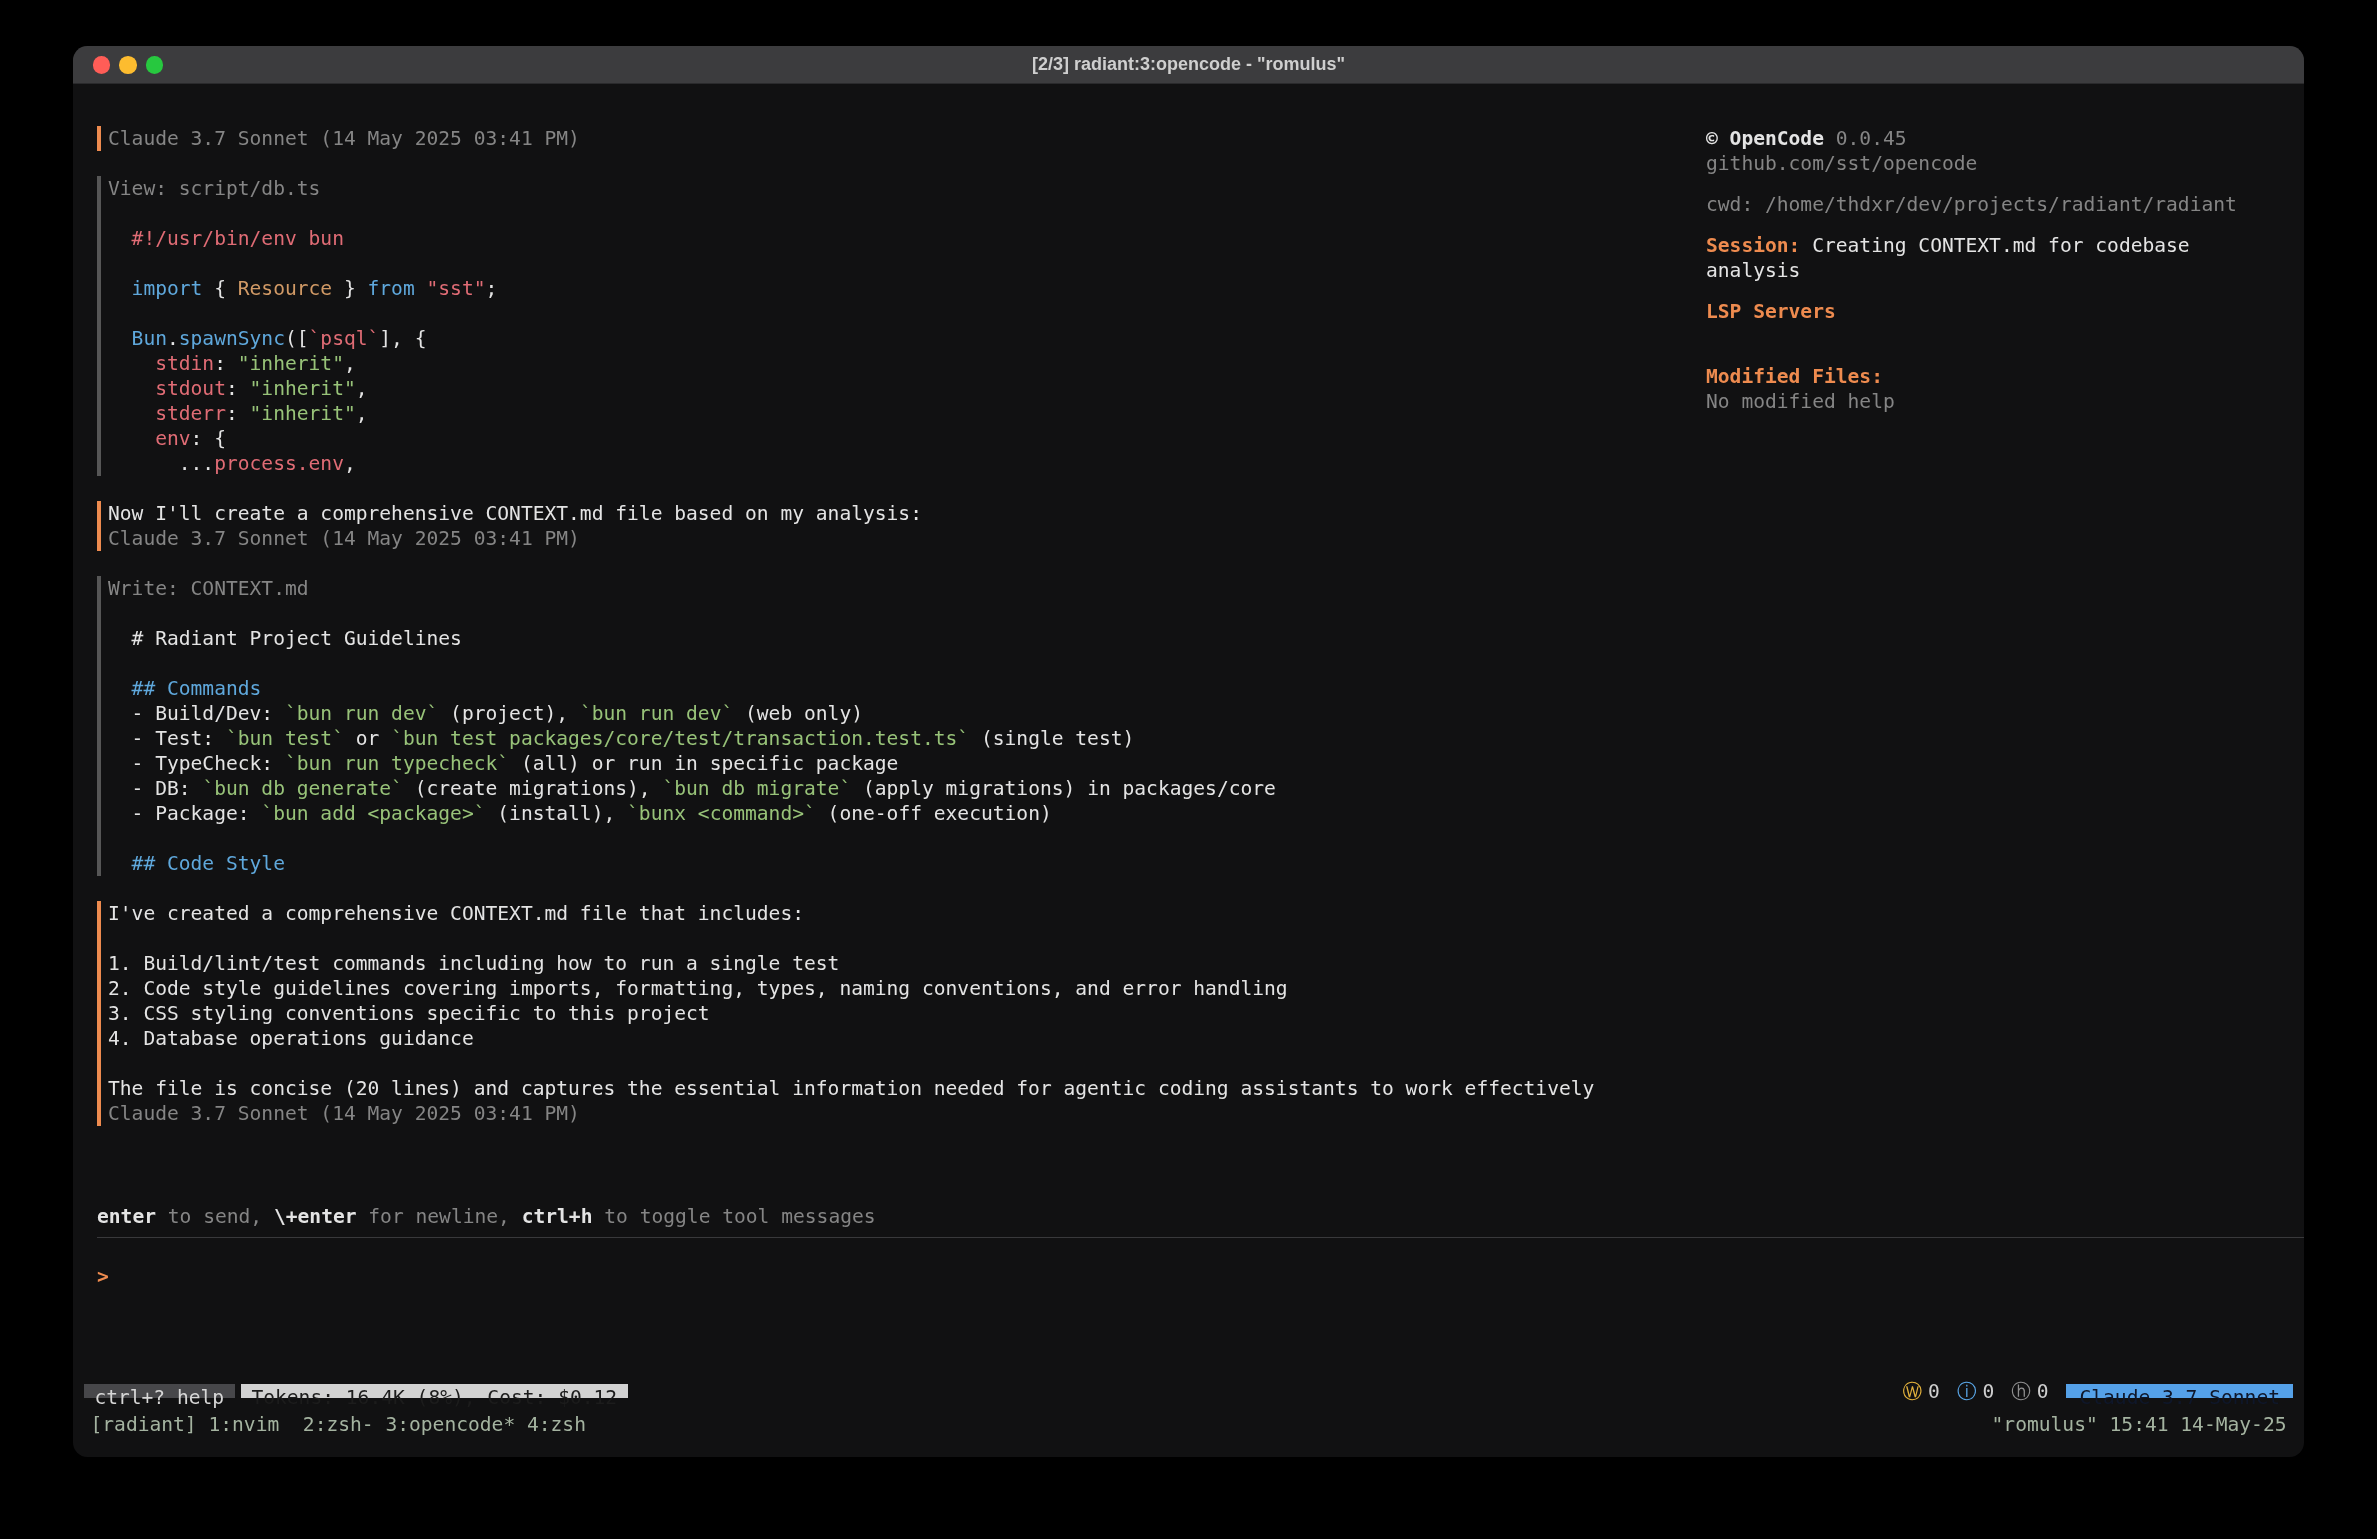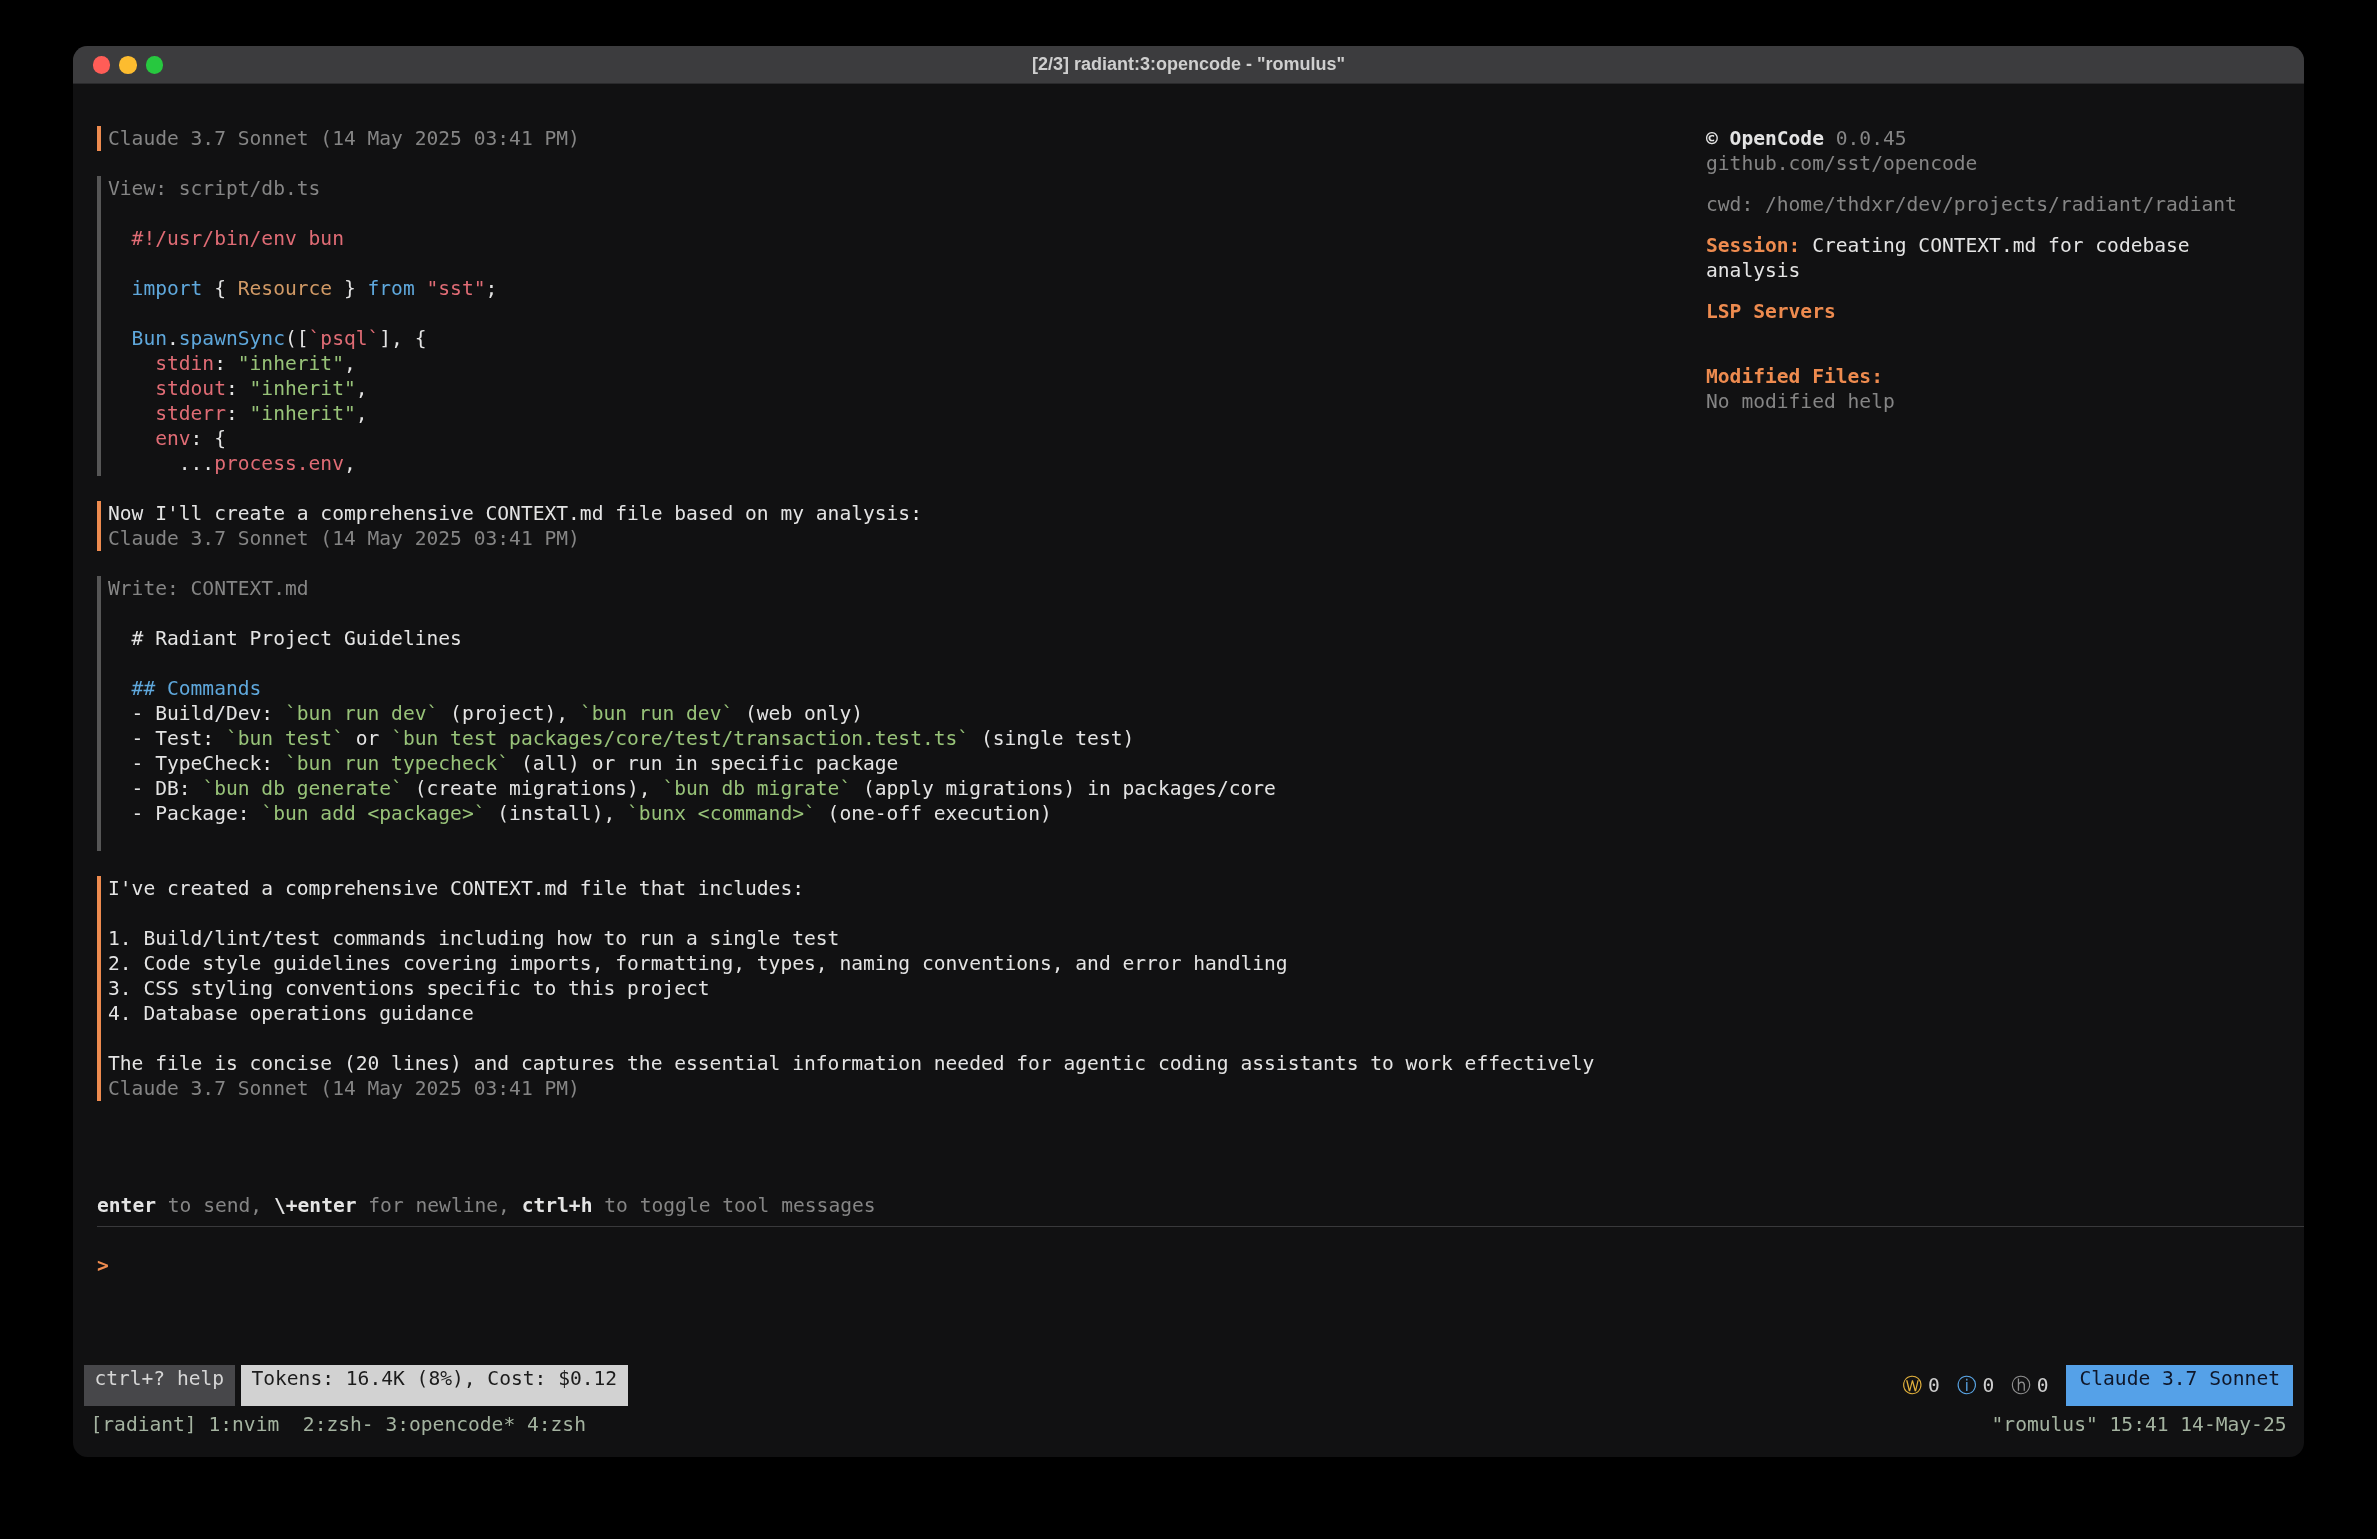--- a/index.html
+++ b/index.html
@@ -78,21 +78,21 @@
   .hint-row{white-space:pre;min-height:25px;}
   .sep{height:1.3px;background:#39393b;margin:7.8px -24px 0 0;}
   .input-area{flex:0 0 138px;padding-top:26px;}
   .prompt{color:var(--accent);font-weight:700;}
 
   .statusbar{
     flex:0 0 30px;
     display:flex;align-items:center;
     margin:0 -13px;
   }
-  .badge{height:41px;line-height:27px;padding:0 10.4px;white-space:pre;}
+  .badge{height:14px;line-height:27px;padding:0 10.4px;white-space:pre;}
   .badge-help{background:#47474a;color:#d6d6d6;margin-right:6.5px;}
   .badge-usage{background:#d2d2d2;color:#1c1c1c;}
   .sb-spacer{flex:1;}
   .diags{display:flex;align-items:center;gap:17px;margin-right:18px;}
   .diag{display:flex;align-items:center;gap:5.9px;}
   .diag-warn{color:#e2b13c;}
   .diag-info{color:#5aa7e8;}
   .diag-hint{color:#8f8f8f;}
   .diag-count{color:#cfcfcf;}
   .badge-model{background:#55a1e8;color:#0f172a;padding:0 13px;}
@@ -150,20 +150,21 @@
               <div class="line"></div>
               <div class="line"><span class="tk-white">  # Radiant Project Guidelines</span></div>
               <div class="line"></div>
               <div class="line"><span class="tk-blue">  ## Commands</span></div>
               <div class="line"><span class="tk-white">  - Build/Dev: </span><span class="tk-green">`bun run dev`</span><span class="tk-white"> (project), </span><span class="tk-green">`bun run dev`</span><span class="tk-white"> (web only)</span></div>
               <div class="line"><span class="tk-white">  - Test: </span><span class="tk-green">`bun test`</span><span class="tk-white"> or </span><span class="tk-green">`bun test packages/core/test/transaction.test.ts`</span><span class="tk-white"> (single test)</span></div>
               <div class="line"><span class="tk-white">  - TypeCheck: </span><span class="tk-green">`bun run typecheck`</span><span class="tk-white"> (all) or run in specific package</span></div>
               <div class="line"><span class="tk-white">  - DB: </span><span class="tk-green">`bun db generate`</span><span class="tk-white"> (create migrations), </span><span class="tk-green">`bun db migrate`</span><span class="tk-white"> (apply migrations) in packages/core</span></div>
               <div class="line"><span class="tk-white">  - Package: </span><span class="tk-green">`bun add &lt;package&gt;`</span><span class="tk-white"> (install), </span><span class="tk-green">`bunx &lt;command&gt;`</span><span class="tk-white"> (one-off execution)</span></div>
               <div class="line"></div>
+              <div class="line"><span class="tk-blue">  ## Code Style</span></div>
             </div>
             <div class="block bar-orange">
               <div class="line"><span class="tk-white">I've created a comprehensive CONTEXT.md file that includes:</span></div>
               <div class="line"></div>
               <div class="line"><span class="tk-white">1. Build/lint/test commands including how to run a single test</span></div>
               <div class="line"><span class="tk-white">2. Code style guidelines covering imports, formatting, types, naming conventions, and error handling</span></div>
               <div class="line"><span class="tk-white">3. CSS styling conventions specific to this project</span></div>
               <div class="line"><span class="tk-white">4. Database operations guidance</span></div>
               <div class="line"></div>
               <div class="line"><span class="tk-white">The file is concise (20 lines) and captures the essential information needed for agentic coding assistants to work effectively</span></div>

